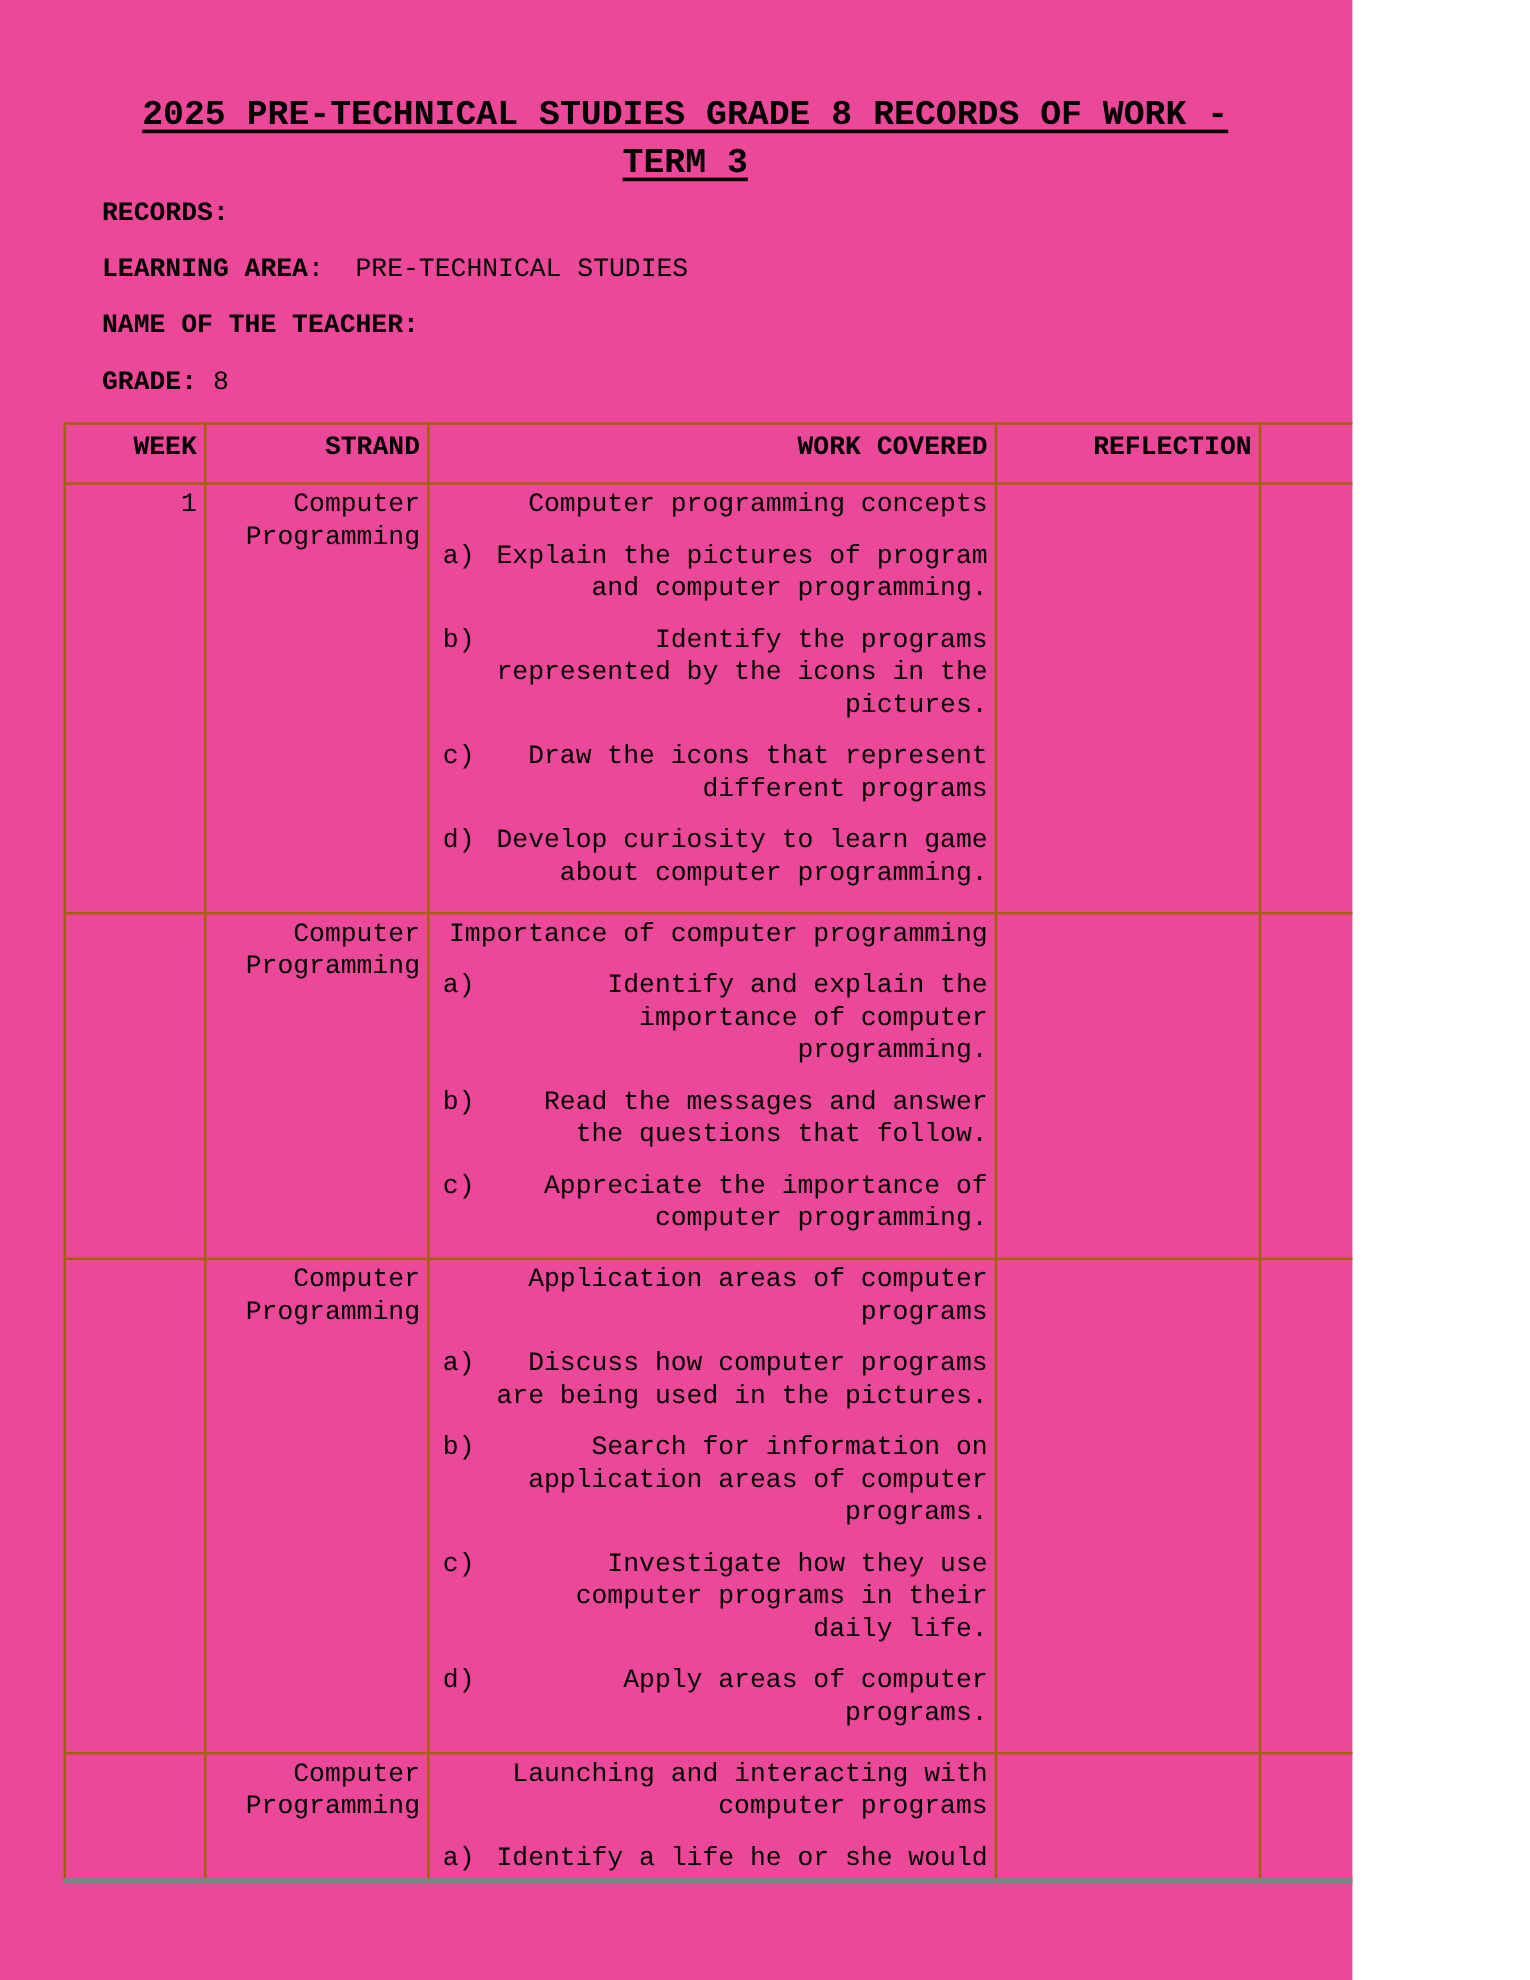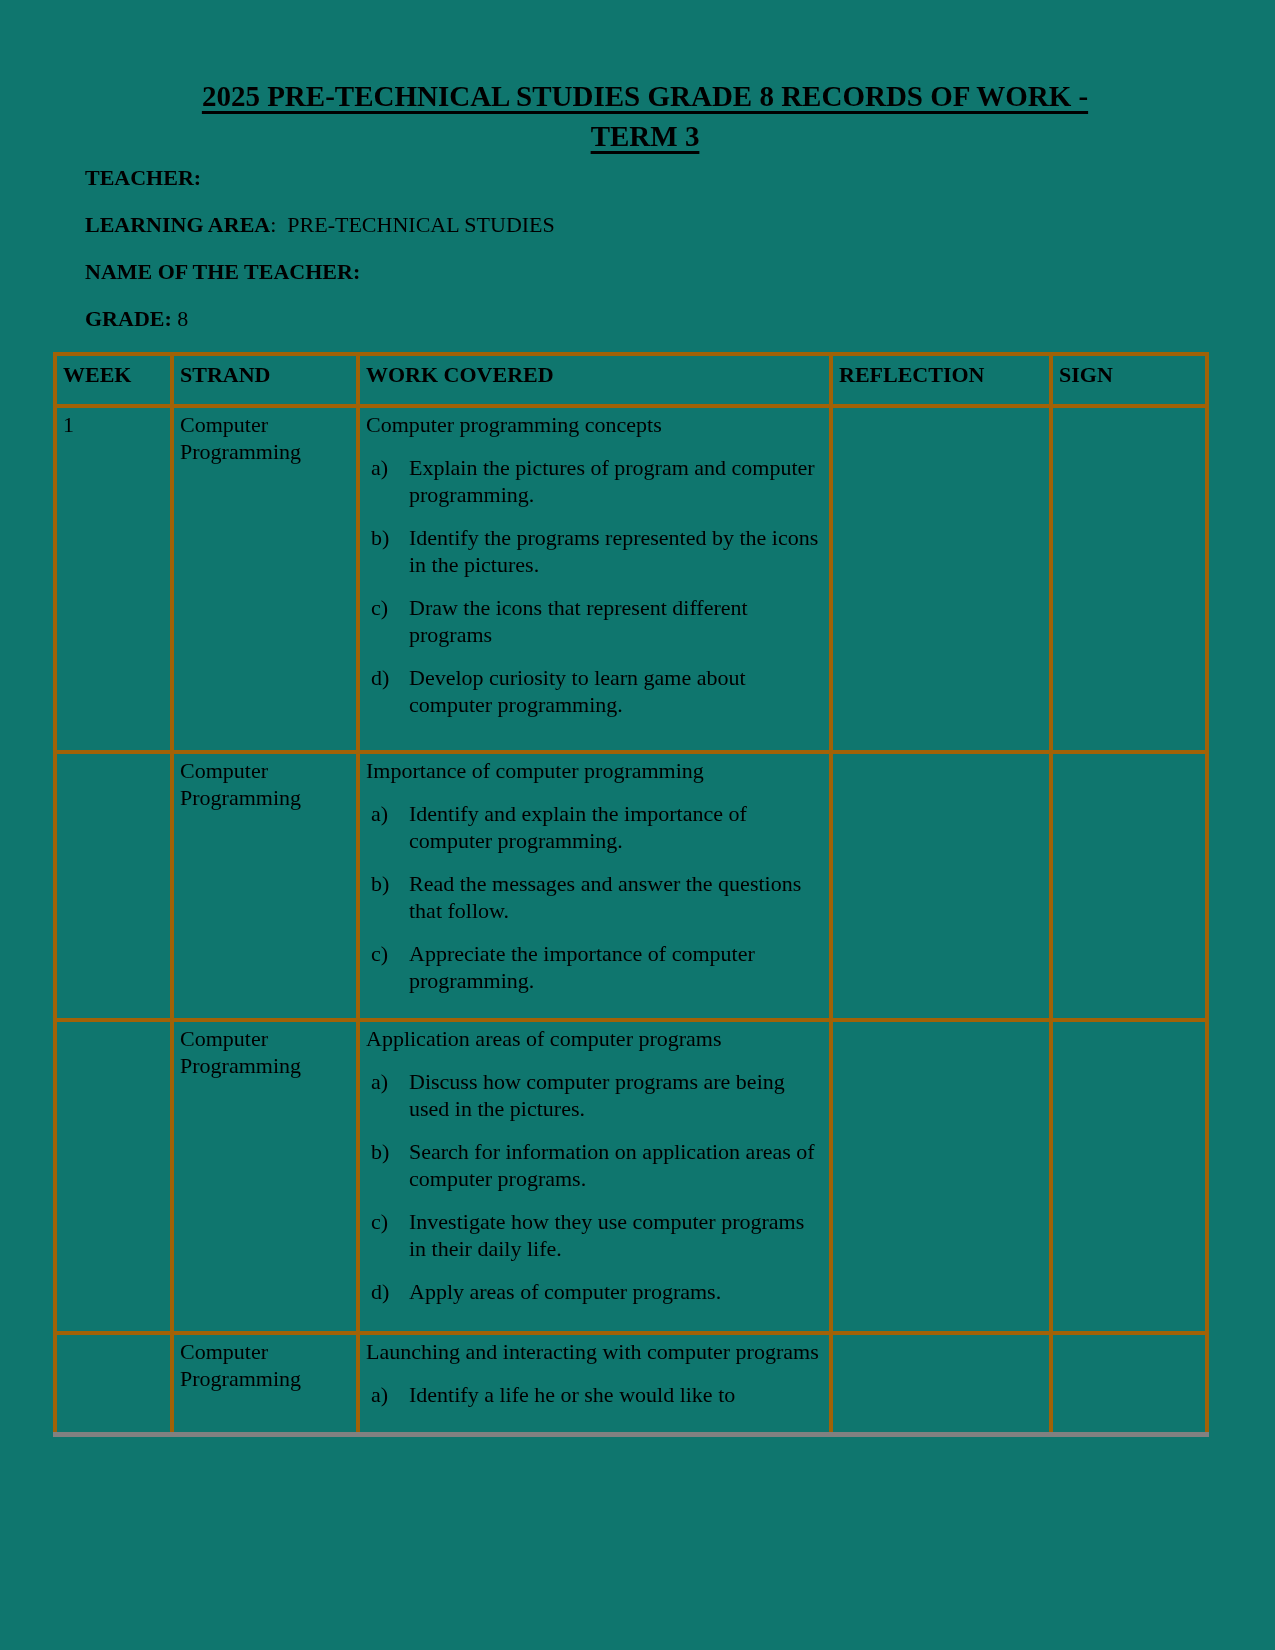--- a/index.html
+++ b/index.html
@@ -1,22 +1,22 @@
 <!DOCTYPE html>
 <html><head>
 <meta charset="utf-8">
 <style>
   html, body { margin: 0; padding: 0; background: #fff; }
   .page {
     position: relative;
-    width: 1275px;
+    width: 1127px;
     height: 1650px;
-    background: #0f766e;
+    background: #ec4899;
     color: #000000;
-    font-family: Liberation Serif, serif;
+    font-family: Liberation Mono, monospace;
     overflow: hidden;
   }
   .doc-title {
     margin: 76px 70px 0 85px;
     text-align: center;
     font-size: 29px;
     font-weight: bold;
     line-height: 40px;
   }
   .doc-title .tline {
@@ -41,24 +41,24 @@
     table-layout: fixed;
     width: 1151px;
     font-size: 22px;
   }
   table.records col.c-week { width: 117px; }
   table.records col.c-strand { width: 186px; }
   table.records col.c-work { width: 473px; }
   table.records col.c-reflection { width: 220px; }
   table.records col.c-sign { width: 156px; }
   table.records th, table.records td {
-    border: 4px solid #a16207;
+    border: 2px solid #a16207;
     vertical-align: top;
     padding: 3px 6px;
-    text-align: left;
+    text-align: right;
     font-weight: normal;
     line-height: 27px;
   }
   table.records { border-bottom: 5px solid #818181; }
   tr.hdr th { font-weight: bold; height: 40px; padding-top: 5px; }
   tr.r1 { height: 346px; }
   tr.r2 { height: 268px; }
   tr.r3 { height: 313px; }
   tr.r4 { height: 101px; }
   td.week-pad { padding-top: 36px; }
@@ -78,21 +78,21 @@
 
 <div class="page">
 
   <div class="doc-title">
     <span class="tline">2025 PRE-TECHNICAL STUDIES GRADE 8 RECORDS OF WORK -</span><br>
     <span class="tline">TERM 3</span>
   </div>
 
   <div class="meta">
     <div class="meta-line">
-      <span class="flabel">TEACHER:</span><span class="fvalue"></span>
+      <span class="flabel">RECORDS:</span><span class="fvalue"></span>
     </div>
     <div class="meta-line">
       <span class="flabel">LEARNING AREA</span><span class="fvalue">:  PRE-TECHNICAL STUDIES</span>
     </div>
     <div class="meta-line">
       <span class="flabel">NAME OF THE TEACHER:</span><span class="fvalue"></span>
     </div>
     <div class="meta-line">
       <span class="flabel">GRADE:</span><span class="fvalue"> 8</span>
     </div>

